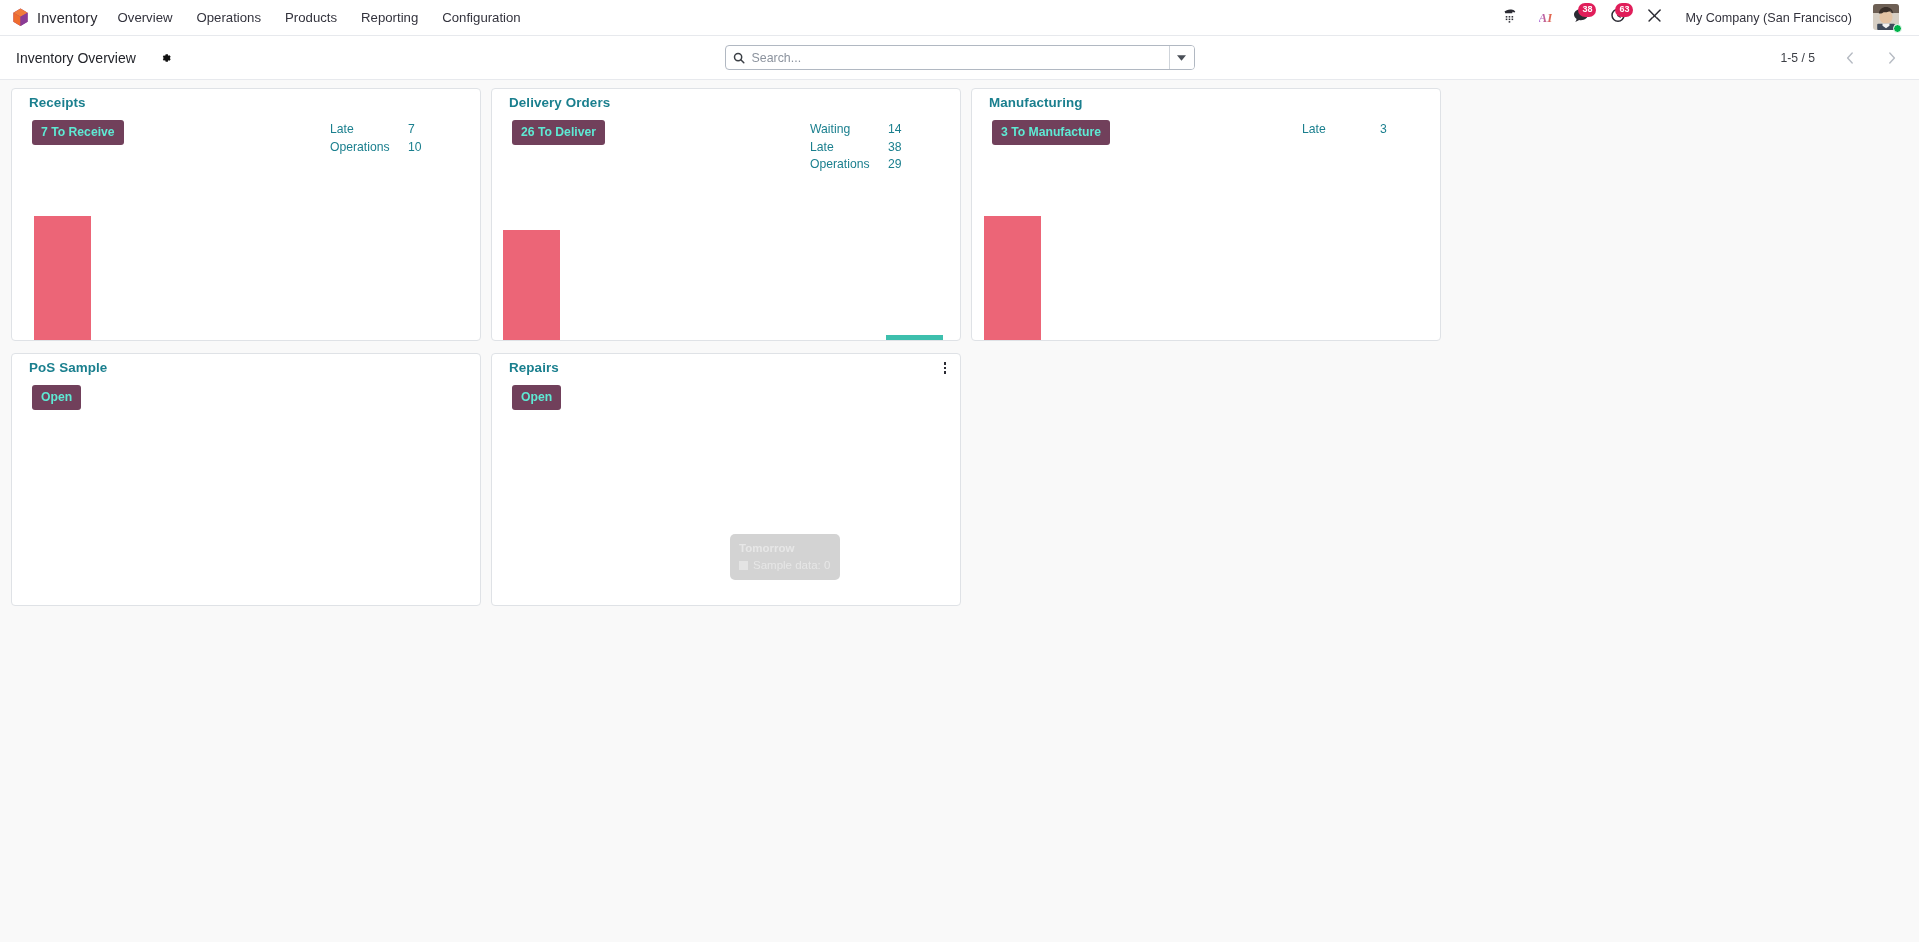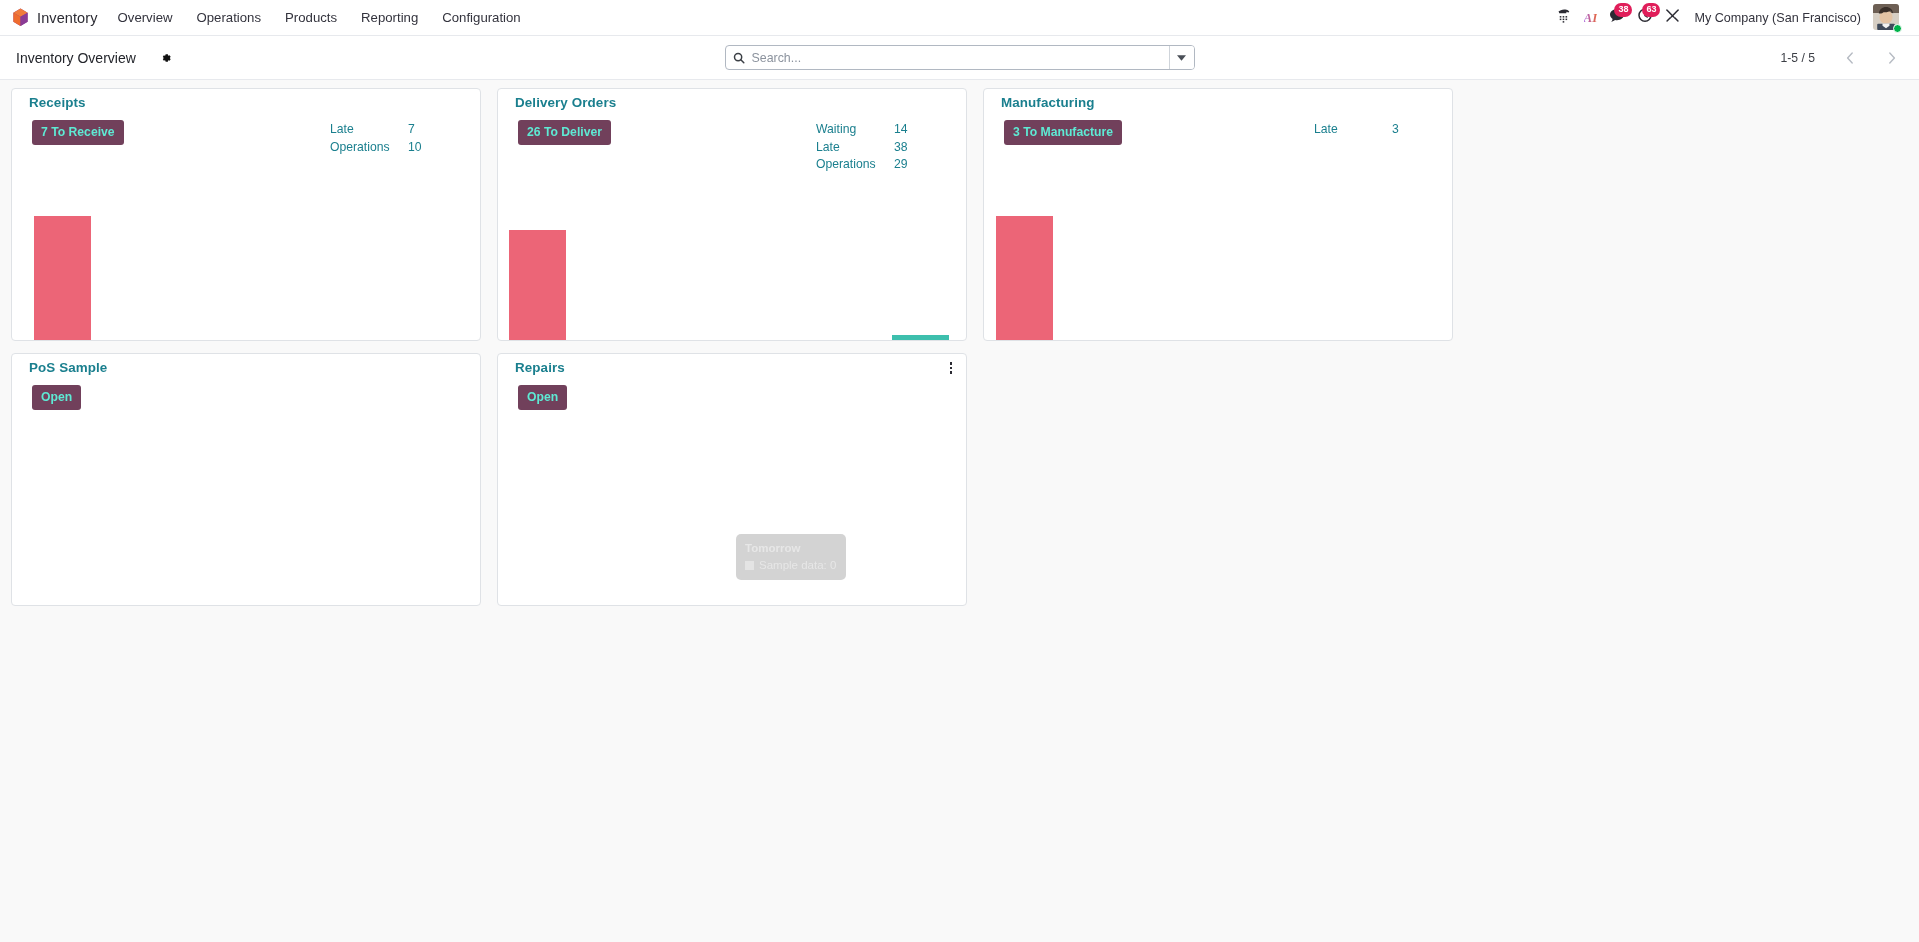--- a/index.html
+++ b/index.html
@@ -35,21 +35,21 @@
   .nav-menus { display: flex; align-items: center; height: 36px; }
   .nav-menu {
     font-size: 13.2px; color: #33333d;
     padding: 0 12px; height: 36px;
     display: flex; align-items: center;
     cursor: pointer; white-space: nowrap;
   }
 
   .systray {
     margin-left: auto;
-    display: flex; align-items: center; gap: 0px;
+    display: flex; align-items: center; gap: 9px;
     height: 36px;
     padding-right: 4px;
   }
   .sys-item {
     position: relative;
     height: 36px; min-width: 26px;
     display: flex; align-items: center; justify-content: center;
     padding: 0 6px; cursor: pointer;
   }
   .badge {
@@ -157,21 +157,21 @@
     padding: 6px 6px 0 6px;
     display: flex; flex-wrap: wrap;
     align-content: flex-start;
     height: calc(942px - 36px - 44px);
     background: #f9f9f9;
     overflow: hidden;
   }
   .card {
     width: 470px;
     height: 253px;
-    margin: 2px 11px 10px 5px;
+    margin: 2px 5px 10px 5px;
     background: #ffffff;
     border: 1px solid #dfe2e6;
     border-radius: 4px;
     position: relative;
     overflow: hidden;
     cursor: pointer;
   }
   .card-title {
     position: absolute;
     left: 17px; top: 6px;

